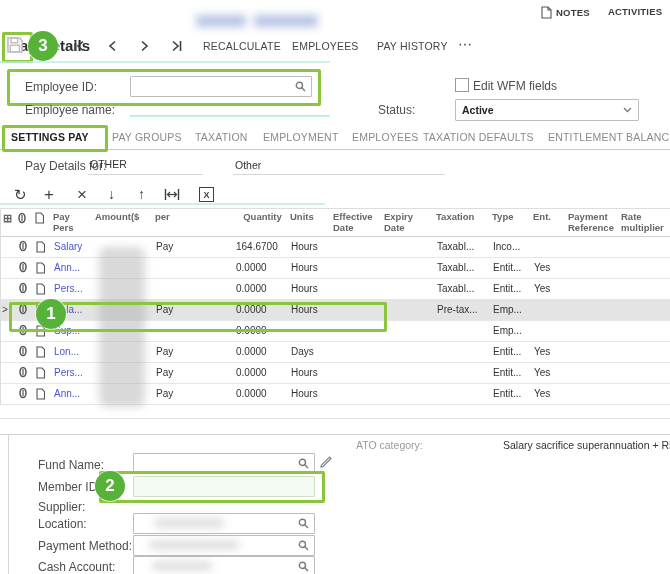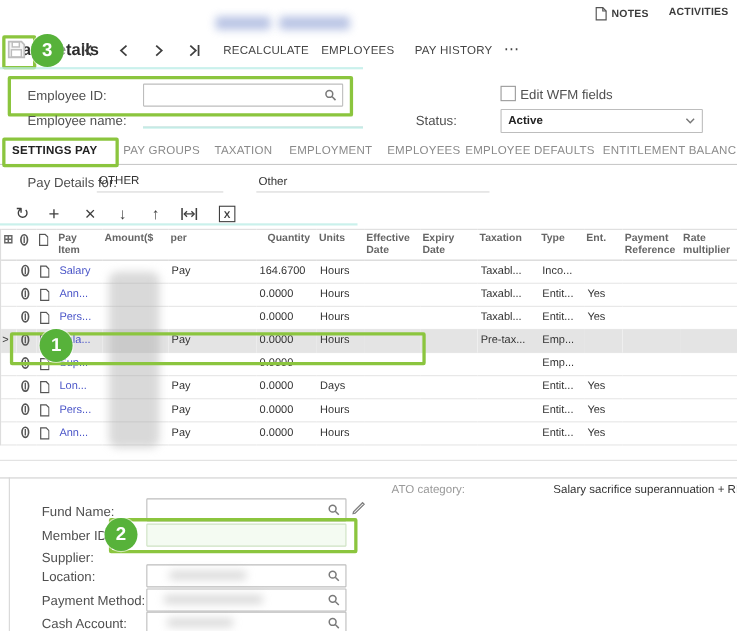--- a/index.html
+++ b/index.html
@@ -119,21 +119,21 @@
         </svg>
     </span>
   </div>
 
   <div class="abs" style="left:0;top:126px;width:670px;height:23px;border-bottom:1px solid #c9c9c9;"></div>
   <div class="abs tab active" style="left:11px;top:131px;">SETTINGS PAY</div>
   <div class="abs tab" style="left:112px;top:131px;">PAY GROUPS</div>
   <div class="abs tab" style="left:195px;top:131px;">TAXATION</div>
   <div class="abs tab" style="left:263px;top:131px;">EMPLOYMENT</div>
   <div class="abs tab" style="left:352px;top:131px;">EMPLOYEES</div>
-  <div class="abs tab" style="left:423px;top:131px;">EMPLOYEE DEFAULTS</div>
+  <div class="abs tab" style="left:423px;top:131px;">TAXATION DEFAULTS</div>
   <div class="abs tab" style="left:548px;top:131px;">ENTITLEMENT BALANCES</div>
   <div class="abs greenbox" style="left:2px;top:125px;width:100px;height:21px;"></div>
 
   <div class="abs lbl" style="left:25px;top:159px;">Pay Details for:</div>
   <div class="abs" style="left:90px;top:158px;font-size:10.5px;color:#333;">OTHER</div>
   <div class="abs underl" style="left:88px;top:160px;width:115px;height:14px;"></div>
   <div class="abs" style="left:235px;top:159px;font-size:10.5px;color:#333;">Other</div>
   <div class="abs underl" style="left:233px;top:160px;width:212px;height:14px;"></div>
 
   <div class="abs gicon" style="left:14px;top:187px;font-size:15px;">↻</div>
@@ -177,21 +177,21 @@
             <svg width="10" height="13" viewBox="0 0 10 13">
                 <ellipse cx="5" cy="6" rx="3" ry="4.6" fill="none" stroke="#555" stroke-width="1.5"></ellipse>
                 <path d="M5 3 v6" stroke="#555" stroke-width="1.2"></path>
               </svg>
           </th>
           <th>
             <svg width="9" height="12" viewBox="0 0 9 12">
                 <path d="M1 1 h5 l2.5 2.5 v7.5 h-7.5 z" fill="#fff" stroke="#555" stroke-width="1.1"></path>
               </svg>
           </th>
-          <th>Pay Item</th>
+          <th>Pay Pers</th>
           <th>Amount($</th>
           <th>per</th>
           <th style="text-align:center;padding-left:6px;">Quantity</th>
           <th>Units</th>
           <th>Effective Date</th>
           <th>Expiry Date</th>
           <th>Taxation</th>
           <th>Type</th>
           <th>Ent.</th>
           <th>Payment Reference</th>

